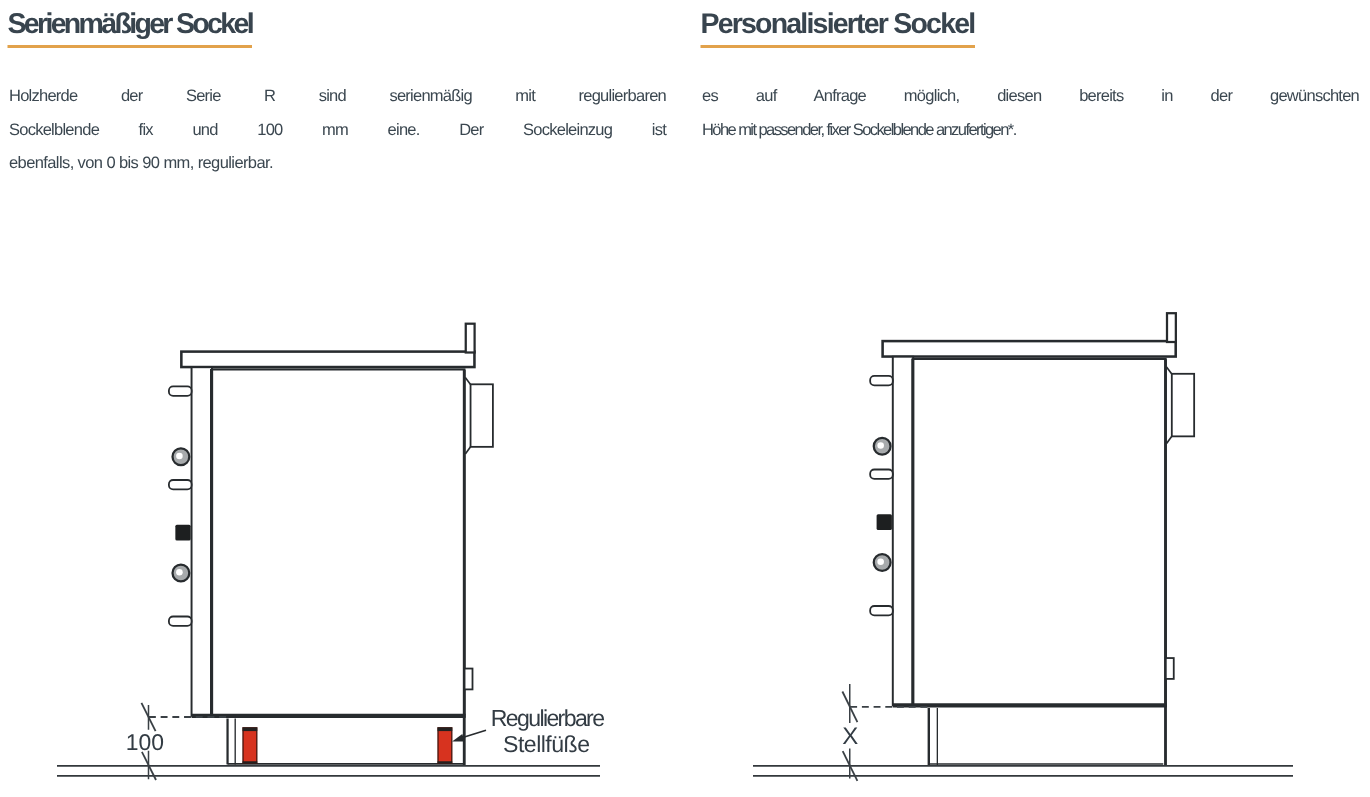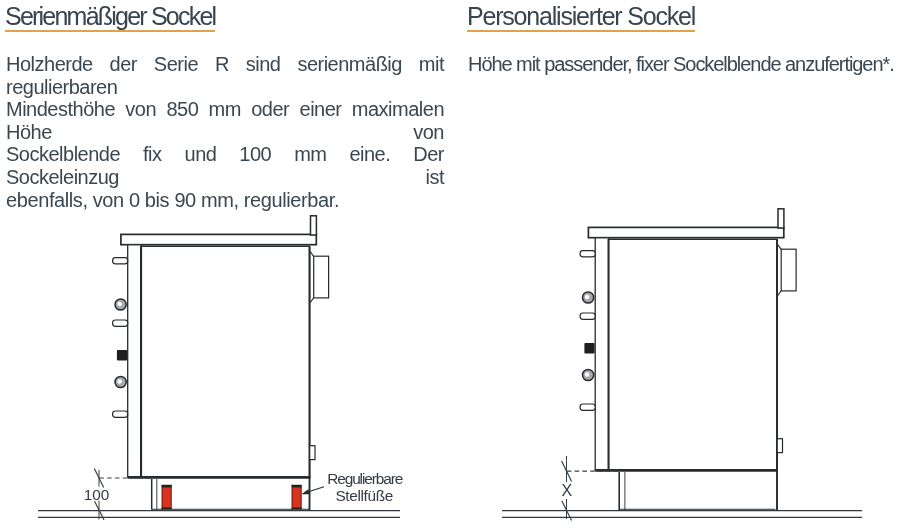--- a/index.html
+++ b/index.html
@@ -1,39 +1,39 @@
 <!DOCTYPE html>
 <html><head>
 <meta charset="utf-8">
 <style>
   html,body{margin:0;padding:0;}
   body{width:913px;height:531px;background:#fff;position:relative;overflow:hidden;
        font-family:"Liberation Sans",sans-serif;color:#3b4750;}
   .col{position:absolute;top:0;}
-  h2{font-size:25px;font-weight:normal;margin:0;display:inline-block;
+  h2{font-size:19px;font-weight:bold;margin:0;display:inline-block;
      line-height:25px;color:#38444e;
      border-bottom:2px solid #e2a24b;padding-bottom:1.8px;}
-  .para{position:absolute;font-size:20px;line-height:22.6px;letter-spacing:-0.5px;}
+  .para{position:absolute;font-size:11px;line-height:22.6px;letter-spacing:-0.5px;}
   .jl{text-align:justify;text-align-last:justify;}
   svg{position:absolute;left:0;top:0;opacity:0.999;}
   svg text{font-family:"Liberation Sans",sans-serif;}
 </style>
 </head>
 <body>
 <div class="col" style="left:5px;top:3.7px;"><h2 style="letter-spacing:-1.78px;">Serienmäßiger Sockel</h2></div>
 <div class="col" style="left:467px;top:3.7px;"><h2 style="letter-spacing:-1.2px;">Personalisierter Sockel</h2></div>
 
 <div class="para" style="left:6px;top:53.1px;width:438px;">
   <div class="jl">Holzherde der Serie R sind serienmäßig mit regulierbaren</div>
-  <div class="jl">Mindesthöhe von 850 mm oder einer maximalen Höhe von</div>
   <div class="jl">Sockelblende fix und 100 mm eine. Der Sockeleinzug ist</div>
   <div style="letter-spacing:-0.4px;">ebenfalls, von 0 bis 90 mm, regulierbar.</div>
 </div>
 
 <div class="para" style="left:468px;top:53.1px;width:438px;">
+  <div class="jl">es auf Anfrage möglich, diesen bereits in der gewünschten</div>
   <div style="letter-spacing:-1.05px;">Höhe mit passender, fixer Sockelblende anzufertigen*.</div>
 </div>
 
 <svg width="913" height="531" viewBox="0 0 913 531" fill="none">
   <defs>
     <g id="stove" stroke="#272b2e">
 
       <rect x="120.9" y="234.4" width="195.4" height="10.3" fill="#fff" stroke-width="1.7"></rect>
 
       <rect x="310.5" y="215.8" width="5.9" height="19.2" fill="#fff" stroke-width="1.5"></rect>

